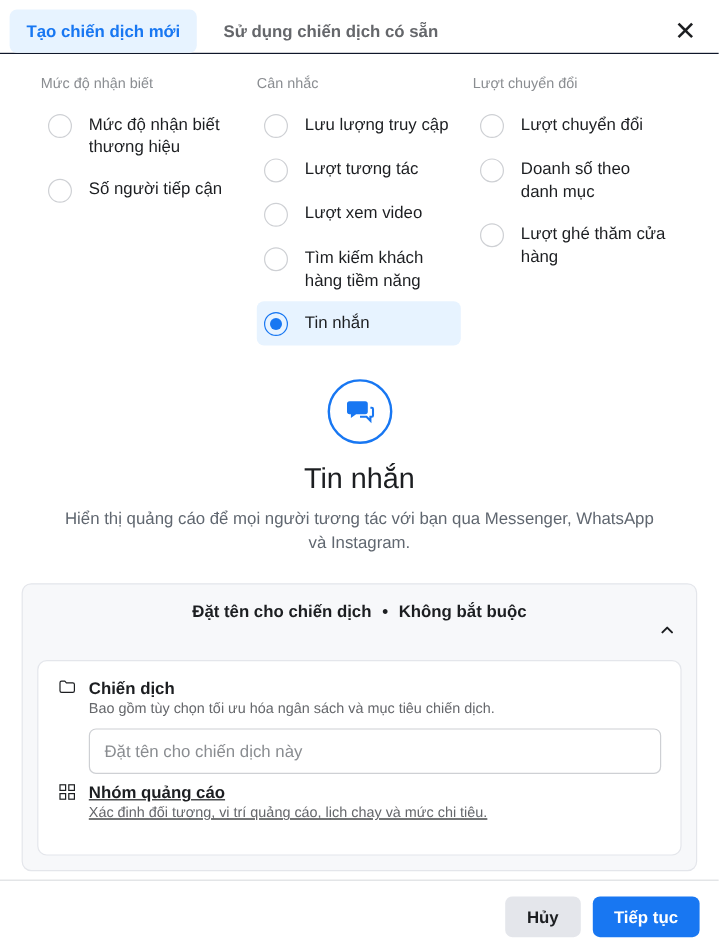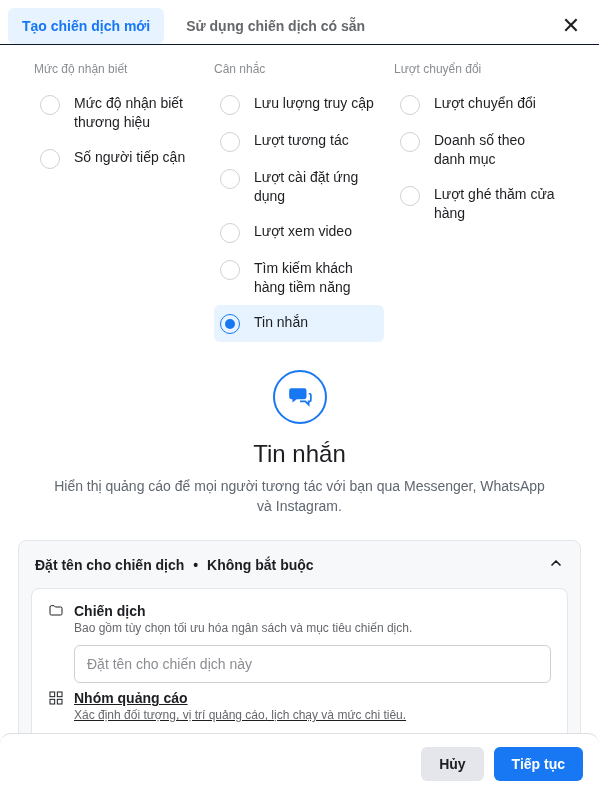--- a/index.html
+++ b/index.html
@@ -144,20 +144,21 @@
     border: 1px solid #e4e6eb;
     border-radius: 8px;
   }
   .card-header {
     display: flex;
     align-items: center;
     padding: 14px 16px;
     font-weight: 700;
     font-size: 14px;
     cursor: pointer;
+    flex-direction: column;
   }
   .card-header .parts { display: inline; }
   .card-header .sep { margin: 0 5px; }
   .card-header .chev {
     margin-left: auto;
   }
   .card-body {
     background: #fff;
     margin: 0 12px 12px 12px;
     border: 1px solid #e4e6eb;
@@ -208,21 +209,20 @@
     position: absolute;
     bottom: 0; left: 0; right: 0;
     height: 60px;
     border-top: 1px solid #dddfe2;
     background: #fff;
     display: flex;
     align-items: center;
     justify-content: flex-end;
     gap: 10px;
     padding: 0 16px;
-    border-radius: 11px;
   }
   .btn {
     padding: 9px 18px;
     border-radius: 6px;
     font-weight: 600;
     font-size: 14px;
     cursor: pointer;
     border: none;
   }
   .btn-secondary { background: #e4e6eb; color: #1c1e21; }
@@ -263,24 +263,20 @@
     <div class="obj-col c2">
       <div class="obj-heading">Cân nhắc</div>
 
       <div class="obj-item">
         <span class="radio"></span>
         <span class="obj-label">Lưu lượng truy cập</span>
       </div>
       <div class="obj-item">
         <span class="radio"></span>
         <span class="obj-label">Lượt tương tác</span>
-      </div>
-      <div class="obj-item">
-        <span class="radio"></span>
-        <span class="obj-label">Lượt cài đặt ứng dụng</span>
       </div>
       <div class="obj-item">
         <span class="radio"></span>
         <span class="obj-label">Lượt xem video</span>
       </div>
       <div class="obj-item">
         <span class="radio"></span>
         <span class="obj-label">Tìm kiếm khách hàng tiềm năng</span>
       </div>
       <div class="obj-item selected">

